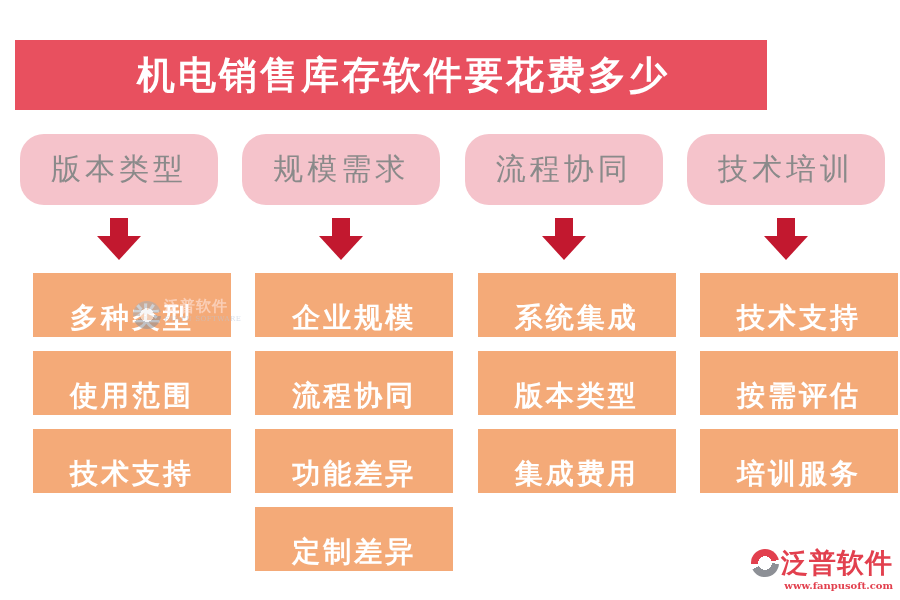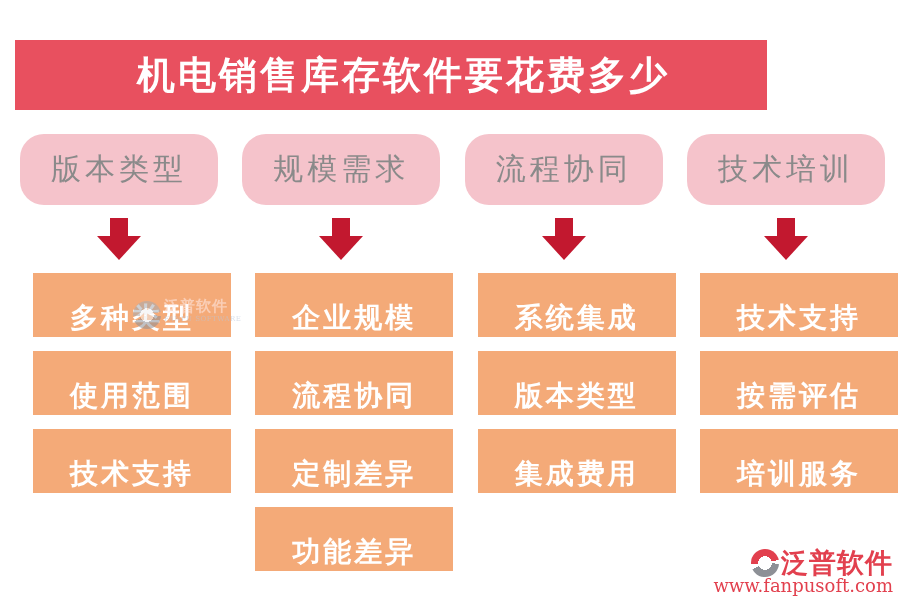--- a/index.html
+++ b/index.html
@@ -54,21 +54,21 @@
   .wm-center .fanpu-logo{width:28px;height:28px;margin-top:4px;}
   .wm-center .wm-texts{margin-left:3px;display:flex;flex-direction:column;}
   .wm-center .wm-brand{font-size:15px;font-weight:700;color:rgba(255,238,238,.95);letter-spacing:1px;line-height:18px;}
   .wm-center .wm-en{font-size:7px;color:#b9c6da;letter-spacing:.5px;line-height:9px;text-align:center;}
 
   
   .wm-corner{position:absolute;right:7px;bottom:6px;display:flex;flex-direction:column;align-items:flex-end;}
   .wm-corner .wm-row{display:flex;align-items:center;}
   .wm-corner .fanpu-logo{width:28px;height:28px;margin-right:2px;}
   .wm-corner .wm-brand{color:var(--watermark-red);font-size:27px;font-weight:700;letter-spacing:1px;line-height:28px;white-space:nowrap;}
-  .wm-corner .wm-url{color:var(--watermark-red);font-size:18px;font-weight:400;line-height:16px;margin-top:1px;white-space:nowrap;}
+  .wm-corner .wm-url{color:var(--watermark-red);font-size:10px;font-weight:700;line-height:16px;margin-top:1px;white-space:nowrap;}
 </style>
 </head>
 <body>
 
 <div class="page">
 
   <div class="banner">
     <h1>机电销售库存软件要花费多少</h1>
   </div>
 
@@ -101,24 +101,24 @@
         <div class="arrow-stem"></div>
         <div class="arrow-head"></div>
       </div>
       <div class="cell">
           <span>企业规模</span>
         </div>
       <div class="cell">
           <span>流程协同</span>
         </div>
       <div class="cell">
-          <span>定制差异</span>
+          <span>功能差异</span>
         </div>
       <div class="cell">
-          <span>功能差异</span>
+          <span>定制差异</span>
         </div>
     </div>
 
     <div class="column">
       <div class="header-box">
         <span>流程协同</span>
       </div>
       <div class="arrow">
         <div class="arrow-stem"></div>
         <div class="arrow-head"></div>

